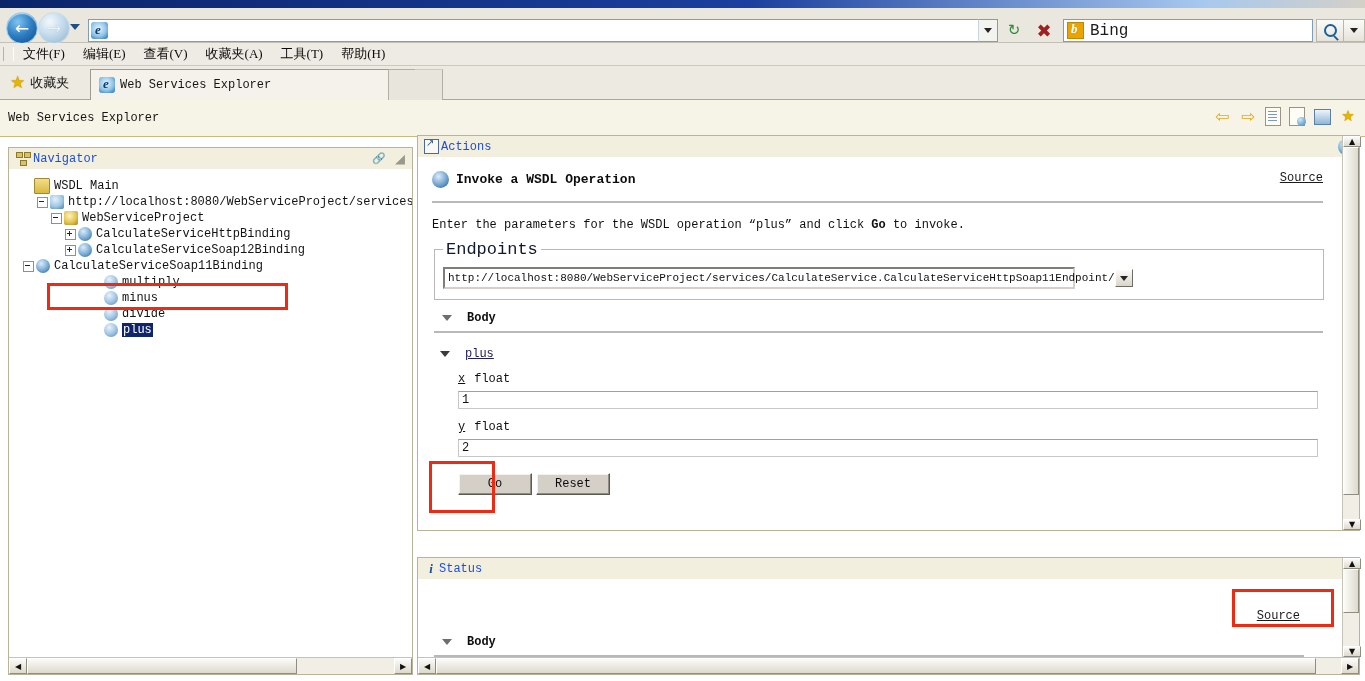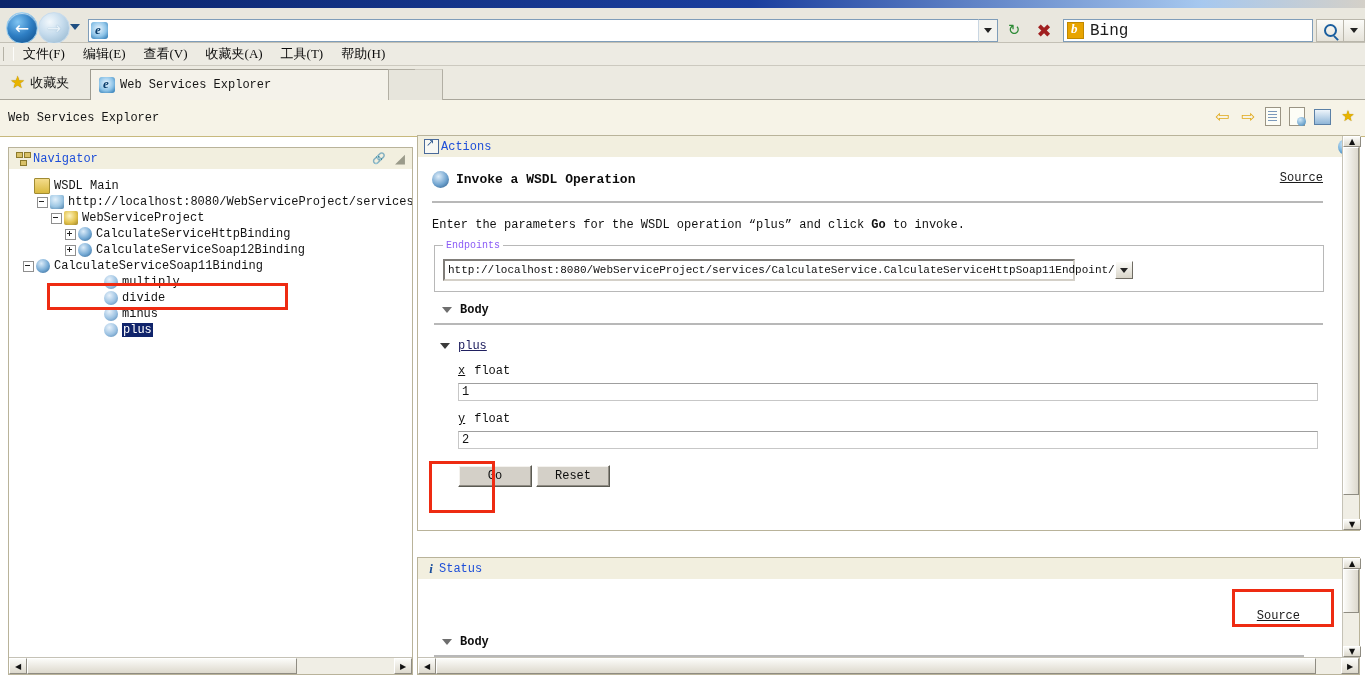--- a/index.html
+++ b/index.html
@@ -263,36 +263,36 @@
     position:absolute;right:19px;top:14px;font-family:"Liberation Mono",monospace;font-size:12px;
     color:#1a1a1a;text-decoration:underline;
   }
   .hrule{height:2px;background:#b8b8b8;margin:13px 3px 0 0;}
   .act-desc{margin-top:15px;font-family:"Liberation Mono",monospace;font-size:12px;color:#101010;}
   .act-desc b{font-weight:bold;}
   fieldset.endpoints{
     margin:8px 2px 0 2px;border:1px solid #b8b8b8;padding:8px 8px 10px 8px;
   }
   fieldset.endpoints legend{
-    font-family:"Liberation Mono",monospace;font-size:10px;color:#8b5cf6;padding:0 3px;margin-top:16px;
+    font-family:"Liberation Mono",monospace;font-size:17px;color:#0f172a;padding:0 3px;margin-top:16px;
   }
   .selectrow{display:flex;}
   .selbox{
     height:18px;border:2px inset #d4d0c8;background:#fff;display:flex;align-items:center;
     width:628px;
   }
   .selval{font-family:"Liberation Mono",monospace;font-size:11px;color:#101010;margin-left:3px;white-space:nowrap;}
   .selarrow{
     width:16px;height:16px;margin-left:auto;margin-right:1px;flex:none;
     background:linear-gradient(#fbfbf8,#d9d5c9);border:1px solid #fff;
     border-right-color:#6f6c63;border-bottom-color:#6f6c63;
     display:flex;align-items:center;justify-content:center;
   }
   .sec{margin-top:11px;}
-  .sechead{display:flex;align-items:center;gap:8px;margin-left:10px;}
+  .sechead{display:flex;align-items:center;gap:15px;margin-left:10px;}
   .twisty{width:0;height:0;border-left:5px solid transparent;border-right:5px solid transparent;
           border-top:6px solid #6e6e6e;flex:none;}
   .twisty.dark{border-top-color:#3b3b3b;}
   .sectitle{font-family:"Liberation Mono",monospace;font-size:12px;font-weight:bold;color:#0d0d0d;}
   .seclink{font-family:"Liberation Mono",monospace;font-size:12px;color:#202060;text-decoration:underline;}
   .secrule{height:2px;background:#b8b8b8;margin:6px 3px 0 2px;}
   .param{margin-top:11px;margin-left:26px;}
   .paramlabel{font-family:Liberation Mono, monospace;font-size:12px;color:#111;}
   .paramlabel .pname{text-decoration:underline;}
   .paramlabel .ptype{margin-left:9px;}
@@ -468,27 +468,27 @@
 
         <div class="tnode" style="margin-left:70px">
           <span class="texpspacer"></span>
           <span class="ticon ic-op"></span>
           <span class="tlabel">multiply</span>
         </div>
 
         <div class="tnode" style="margin-left:70px">
           <span class="texpspacer"></span>
           <span class="ticon ic-op"></span>
-          <span class="tlabel">divide</span>
+          <span class="tlabel">minus</span>
         </div>
 
         <div class="tnode" style="margin-left:70px">
           <span class="texpspacer"></span>
           <span class="ticon ic-op"></span>
-          <span class="tlabel">minus</span>
+          <span class="tlabel">divide</span>
         </div>
 
         <div class="tnode" style="margin-left:70px">
           <span class="texpspacer"></span>
           <span class="ticon ic-op"></span>
           <span class="tlabel sel">plus</span>
         </div>
 
       </div>
       <div class="redbox" style="left:38px;top:114px;width:235px;height:21px;"></div>

